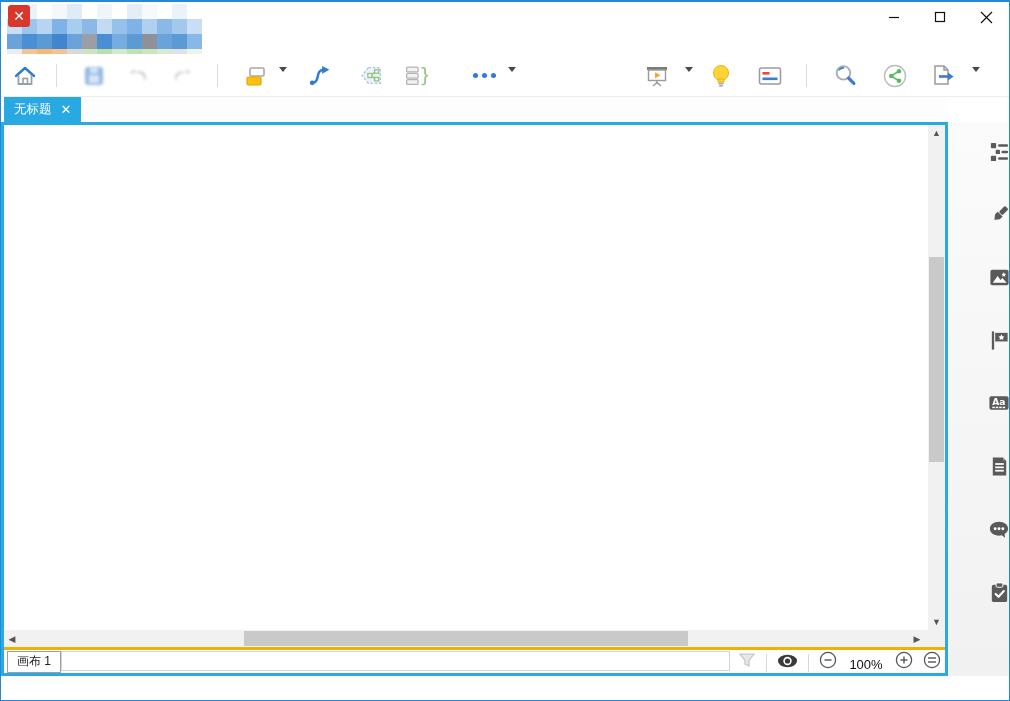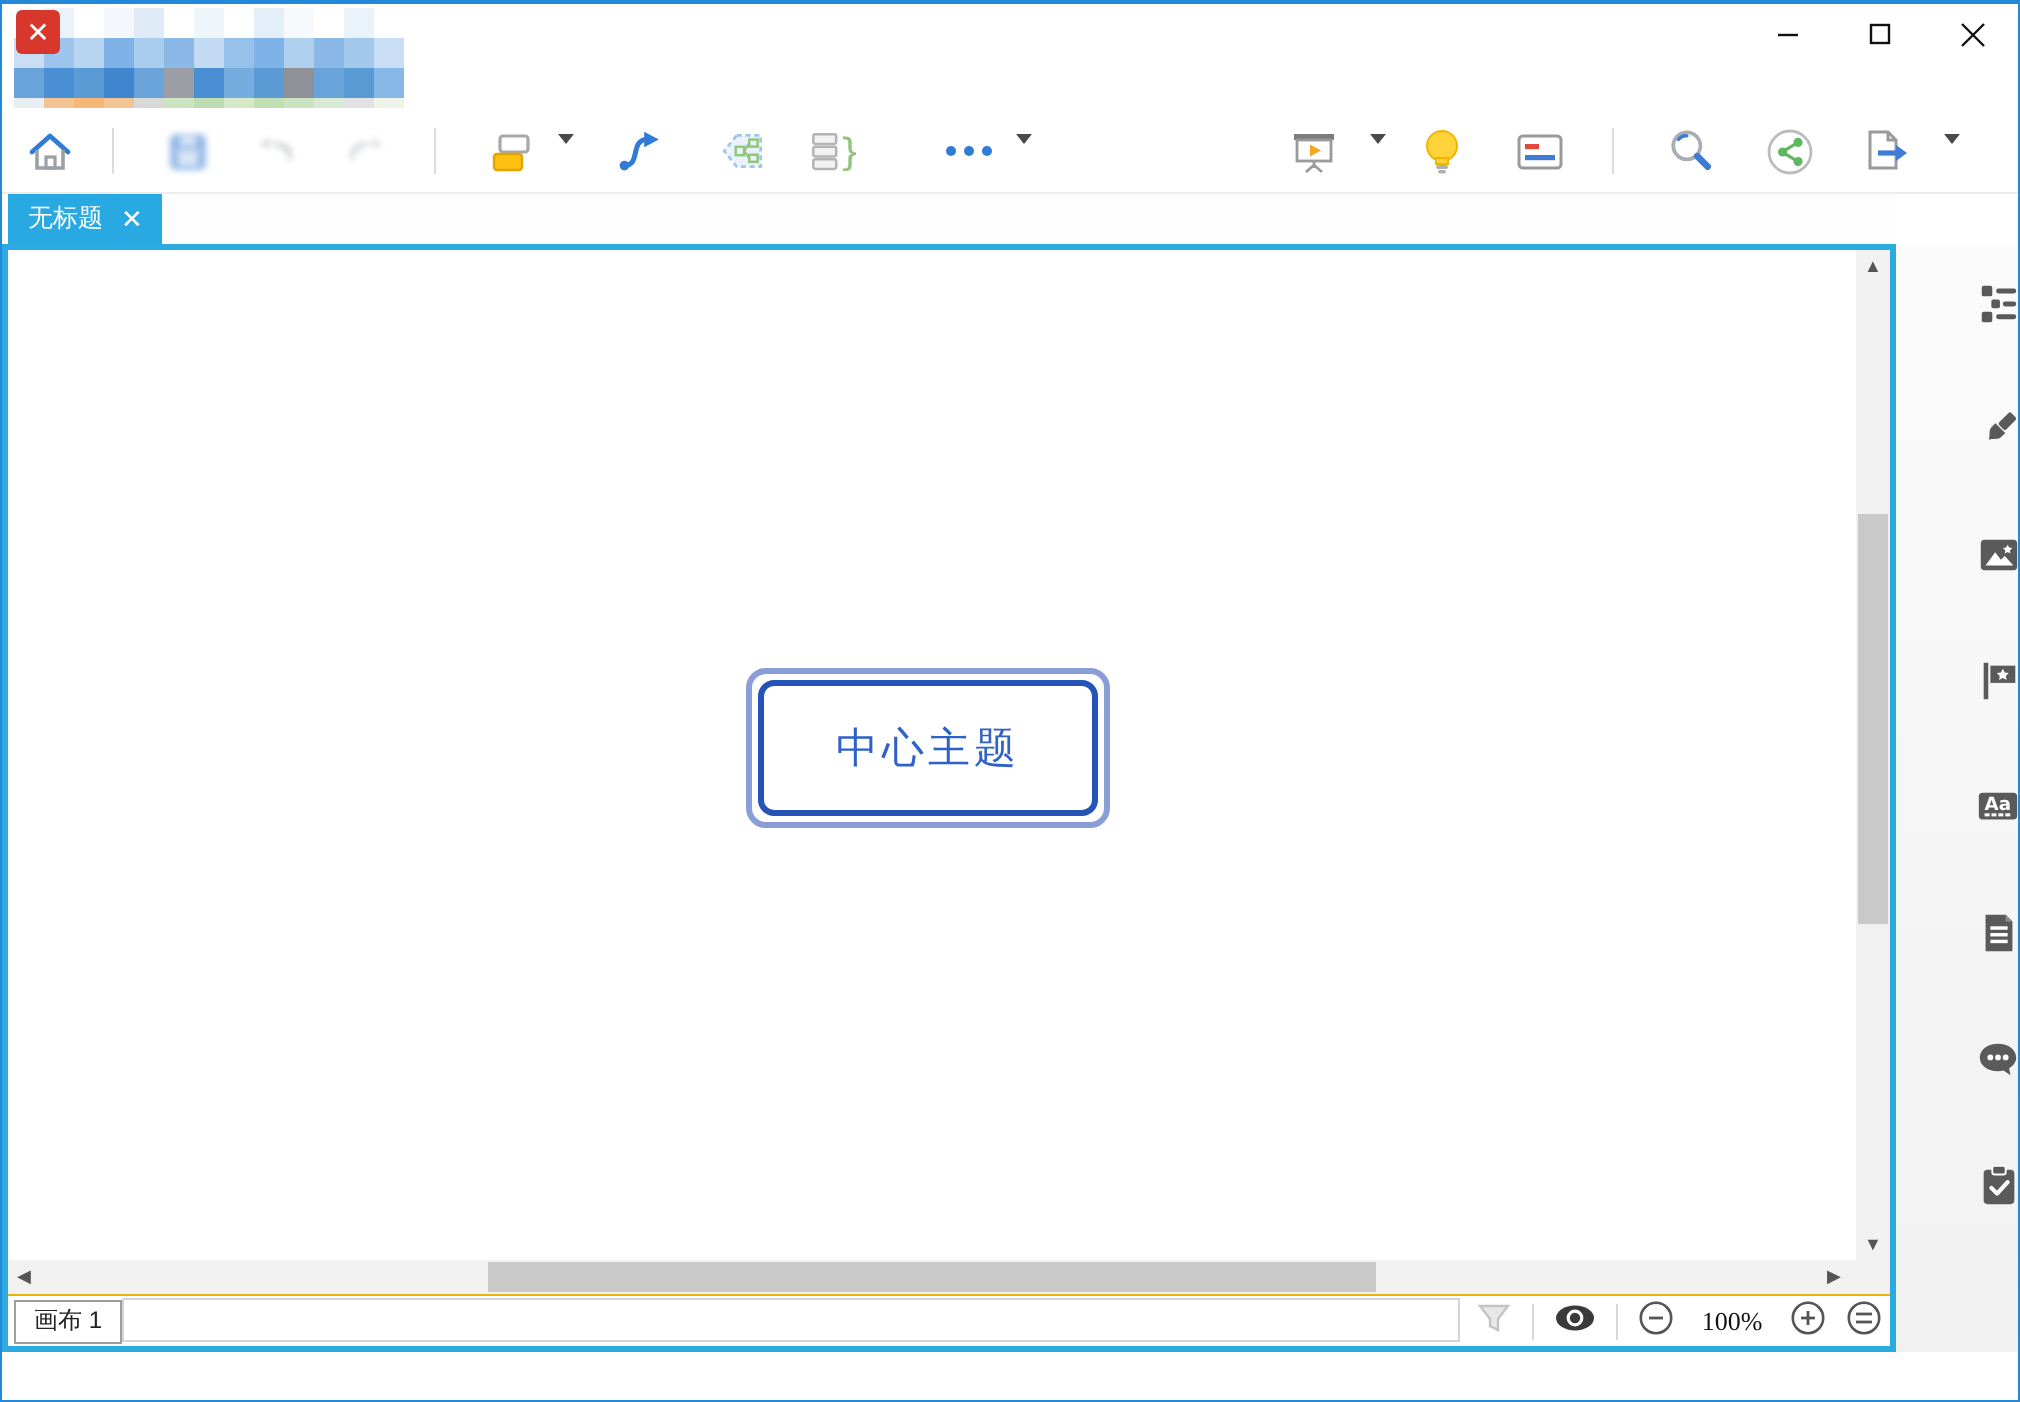--- a/index.html
+++ b/index.html
@@ -49,24 +49,24 @@
 
   
   .vscroll { position:absolute; right:0; top:0; width:17px; height:505px; background:#f1f1f1; }
   .vscroll .arrow { position:absolute; left:0; width:17px; height:16px; display:flex; align-items:center; justify-content:center; color:#555; font-size:9px; }
   .vthumb { position:absolute; left:1px; top:132px; width:15px; height:205px; background:#c9c9c9; }
   .hscroll { position:absolute; left:0; top:505px; width:941px; height:17px; background:#f1f1f1; }
   .hscroll .arrow { position:absolute; top:0; width:16px; height:17px; display:flex; align-items:center; justify-content:center; color:#555; font-size:9px; }
   .hthumb { position:absolute; left:240px; top:1px; width:444px; height:15px; background:#c9c9c9; }
 
   
-  .sheetbar { position:absolute; left:0; top:522px; width:941px; height:26px; background:#fff; border-top:1px solid #eab308; display:flex; align-items:center; }
+  .sheetbar { position:absolute; left:0; top:522px; width:941px; height:26px; background:#fff; border-top:3px solid #eab308; display:flex; align-items:center; }
   .sheet-tab { margin-left:3px; height:22px; padding:0 9px; border:1px solid #9e9e9e; background:#fff; display:flex; align-items:center; font-size:12px; color:#222; }
   .sheet-spacer { flex:1; align-self:stretch; margin:1px 8px 2px 0; border:1px solid #d4d4d4; background:#fff; }
-  .sb-ctl { display:flex; align-items:center; gap:10px; padding-right:4px;font-family:Liberation Serif, serif; }
+  .sb-ctl { display:flex; align-items:flex-end; gap:10px; padding-right:4px; }
   .sb-sep { width:1px; height:18px; background:#d8d8d8; }
   .zoom-val { font-size:13px; color:#111; min-width:38px; text-align:center; }
 
   
   .right-panel { position:absolute; left:947px; top:120px; width:63px; height:554px; background:linear-gradient(#fbfbfb,#f1f1f1); display:flex; flex-direction:column; align-items:flex-end; padding-top:17px; gap:39px; }
   .rp-icon { width:24px; height:24px; display:flex; align-items:center; justify-content:center; }
 
   
   .statusbar { position:absolute; left:0; top:674px; width:100%; height:25px; background:#f0f0f0; display:flex; align-items:center; padding:0 10px 0 6px; font-size:12px; color:#333; }
   .status-right { margin-left:auto; display:flex; align-items:center; gap:9px; }
@@ -281,25 +281,20 @@
   <div class="tabbar">
     <div class="doc-tab">
       <span>无标题</span>
       <span class="x">✕</span>
     </div>
   </div>
 
   <div class="canvas-frame">
 
     <div class="canvas-area">
-      <div class="topic-outer">
-        <div class="topic-inner">
-          <span class="topic-text">中心主题</span>
-        </div>
-      </div>
 
       <div class="vscroll">
         <div class="arrow" style="top:0">▲</div>
         <div class="vthumb"></div>
         <div class="arrow" style="bottom:0">▼</div>
       </div>
     </div>
 
     <div class="hscroll">
       <div class="arrow" style="left:0">◀</div>

